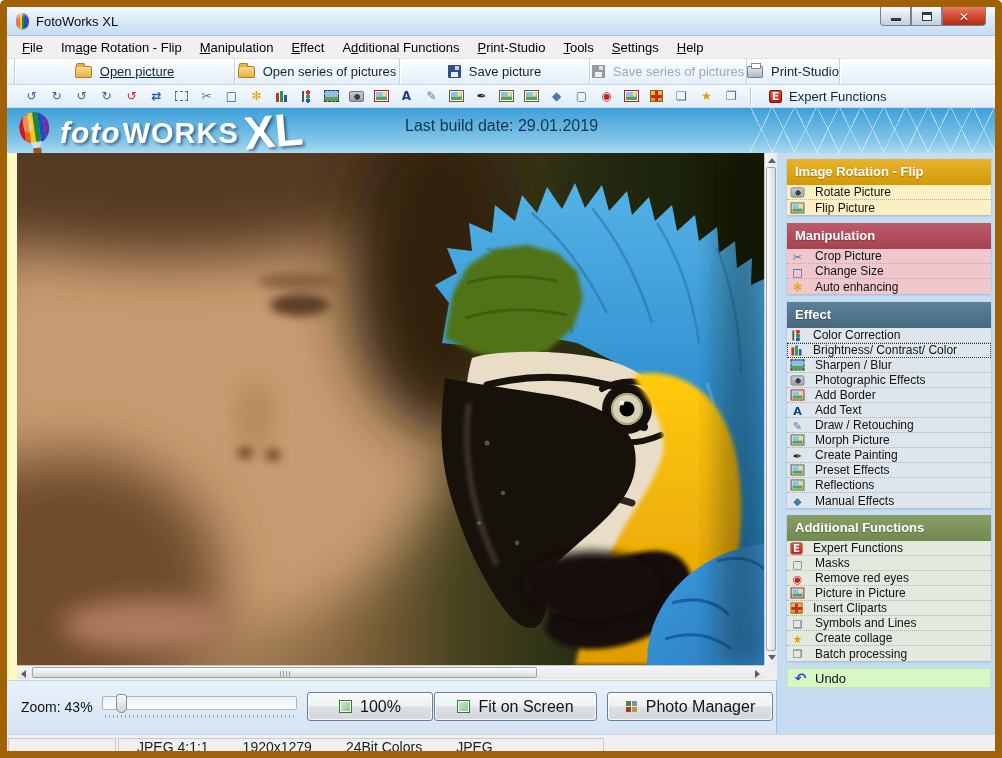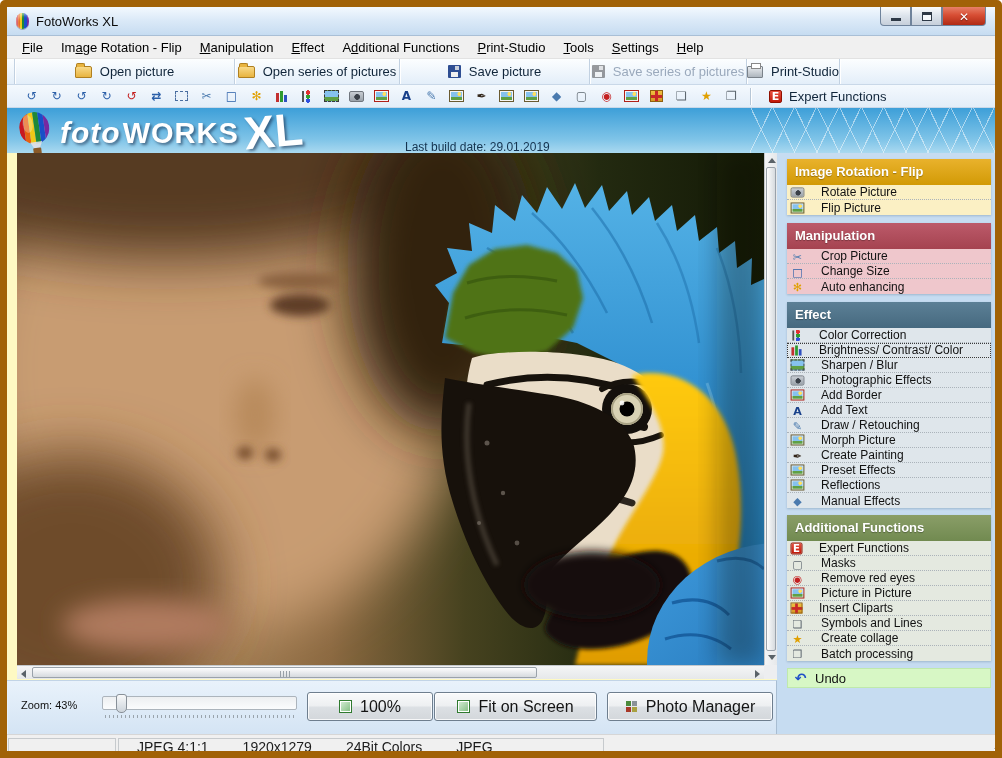--- a/index.html
+++ b/index.html
@@ -29,21 +29,21 @@
   .menubar{position:absolute;left:0;top:29px;right:0;height:23px;background:#F0F0F0;border-bottom:1px solid #E2E2E2;
     display:flex;align-items:center;padding-left:6px;font-size:13px;color:#000;}
   .menu-item{padding:3px 9px;white-space:nowrap;cursor:default;text-align:center;}
 
   
   .filebar{position:absolute;left:0;top:52px;right:0;height:26px;
     background:linear-gradient(#FCFEFF,#E3EEF9);border-bottom:1px solid #C9D8E8;
     display:flex;align-items:stretch;font-size:13px;color:#10253A;}
   .lead-sep{width:8px;border-right:1px solid #C2D1E1;box-shadow:1px 0 0 #fff;flex:none;}
   .fb{display:flex;align-items:center;justify-content:center;gap:8px;border-right:1px solid #C2D1E1;box-shadow:1px 0 0 #fff;}
-  .fb:nth-of-type(1){width:200px;}.fb:nth-of-type(2){width:220px;}.fb:nth-of-type(3){width:165px;}
+  .fb:nth-of-type(1){width:200px;}.fb:nth-of-type(2){width:220px;text-decoration:underline;}.fb:nth-of-type(3){width:165px;}
   .fb:nth-of-type(4){width:190px;}.fb:nth-of-type(5){width:157px;}
   .fb.disabled{color:#9AA9BC;}
   .fb.disabled .mi{filter:grayscale(.95);opacity:.55;}
 
   
   .iconbar{position:absolute;left:0;top:78px;right:0;height:23px;
     background:linear-gradient(#F4F9FE,#E2EDF8);border-bottom:1px solid #C9D8E8;
     display:flex;align-items:center;padding-left:14px;font-size:13px;}
   .ibar-icons{display:flex;align-items:center;gap:4px;}
   .ti{width:21px;height:19px;display:flex;align-items:center;justify-content:center;}
@@ -99,21 +99,21 @@
     background:linear-gradient(180deg,#3D9FD8,#7FC4E8 70%,#AAD9F0);}
   .banner-grid{position:absolute;right:0;top:0;width:245px;height:100%;opacity:.55;background-image:
     repeating-linear-gradient(64deg,rgba(255,255,255,.9) 0 1px,rgba(0,0,0,0) 1px 20px),
     repeating-linear-gradient(-64deg,rgba(255,255,255,.9) 0 1px,rgba(0,0,0,0) 1px 20px);}
   .logo{position:absolute;left:8px;top:0;display:flex;align-items:center;}
   .logo-text{display:flex;align-items:center;margin-left:5px;color:#fff;
     text-shadow:2px 2px 3px rgba(25,45,75,.6);}
   .lfoto{font-size:30px;font-weight:bold;font-style:italic;letter-spacing:1px;}
   .lworks{font-size:29px;font-weight:bold;letter-spacing:1px;margin-left:2px;}
   .lxl{font-size:46px;font-weight:bold;margin-left:5px;transform:rotate(-5deg);margin-top:-4px;}
-  .build{position:absolute;left:398px;top:32px;font-size:12px;color:#14334F;}
+  .build{position:absolute;left:398px;top:9px;font-size:16px;color:#14334F;}
 
   
   .canvas-wrap{position:absolute;left:10px;top:146px;width:760px;height:526px;background:#101010;}
   .photo{position:absolute;left:0;top:0;width:747px;height:512px;display:block;}
   .vscroll{position:absolute;right:0;top:0;width:13px;height:512px;border-left:1px solid #C4C8CC;
     background:linear-gradient(90deg,#F4F5F6,#E6E8EA);}
   .vthumb{position:absolute;left:1px;right:1px;top:14px;bottom:14px;border:1px solid #9AA2AA;border-radius:2px;
     background:linear-gradient(90deg,#FDFDFD,#D6DADE);}
   .arr{position:absolute;width:0;height:0;}
   .arr.up{left:3px;top:5px;border-left:4px solid transparent;border-right:4px solid transparent;border-bottom:5px solid #5A6268;}
@@ -136,33 +136,33 @@
   .phead{height:26px;line-height:26px;padding-left:8px;color:#fff;font-weight:bold;font-size:13px;
     text-shadow:0 1px 1px rgba(0,0,0,.3);}
   .t-gold  .phead{background:linear-gradient(#E9B22C,#D29A06);}
   .t-gold  .prow{background:#FBF0C4;}
   .t-red   .phead{background:linear-gradient(#BC5A6A,#A54350);}
   .t-red   .prow{background:#EFC7CC;}
   .t-blue  .phead{background:linear-gradient(#5C8096,#46697F);}
   .t-blue  .prow{background:#DFE6EB;}
   .t-green .phead{background:linear-gradient(#8A9E68,#718A50);}
   .t-green .prow{background:#E4E9E0;}
-  .prow{height:15px;display:flex;align-items:center;gap:16px;padding-left:3px;font-size:12px;line-height:1;color:#111;
+  .prow{height:15px;display:flex;align-items:center;gap:10px;padding-left:3px;font-size:12px;line-height:1;color:#111;
     border-bottom:1px dotted #ABB3BA;}
   .prow:last-child{border-bottom:none;}
   .prow .mi{transform:scale(.92);}
   .prow.focused{outline:1px dotted #3A3A3A;outline-offset:-1px;}
   .undo-bar{position:absolute;left:10px;top:515px;width:204px;height:20px;background:#D7F7C5;border:1px solid #BFE9AC;
     display:flex;align-items:center;gap:7px;padding-left:5px;font-size:13px;color:#111;}
   .g-undo{color:#2050C8;font-weight:bold;font-size:14px;}
 
   
   .bottombar{position:absolute;left:0;top:673px;width:770px;height:54px;border-top:1px solid #C2D4E6;
     border-right:1px solid #A8BDD2;box-shadow:1px 0 0 #E8F1FA inset;background:linear-gradient(#E9F2FB,#D4E4F4);}
-  .zoom-label{position:absolute;left:14px;top:18px;font-size:11px;color:#111;text-align:center;}
+  .zoom-label{position:absolute;left:14px;top:18px;font-size:14px;color:#111;text-align:center;}
   .ztrack{position:absolute;left:95px;top:15px;width:195px;height:14px;border:1px solid #ACB4BC;border-radius:2px;
     background:linear-gradient(#EDEFF1,#FBFCFD);}
   .zthumb{position:absolute;left:13px;top:-3px;width:11px;height:19px;border:1px solid #889098;border-radius:3px 3px 5px 5px;
     background:linear-gradient(#F8F9FA,#CDD4DB);}
   .zticks{position:absolute;left:98px;top:34px;width:190px;height:3px;
     background:repeating-linear-gradient(90deg,#9AA4AC 0 1px,rgba(0,0,0,0) 1px 4px);}
   .bb-buttons{position:absolute;left:300px;top:11px;display:flex;}
   .bbtn{height:29px;border:1px solid #6E7E8E;border-radius:3px;display:flex;align-items:center;justify-content:center;gap:8px;
     font-size:16px;color:#141414;box-shadow:inset 0 0 0 1px rgba(255,255,255,.8);
     background:linear-gradient(#F9FAFB,#EDEFF1 48%,#DCE0E4 52%,#D3D7DB);}

